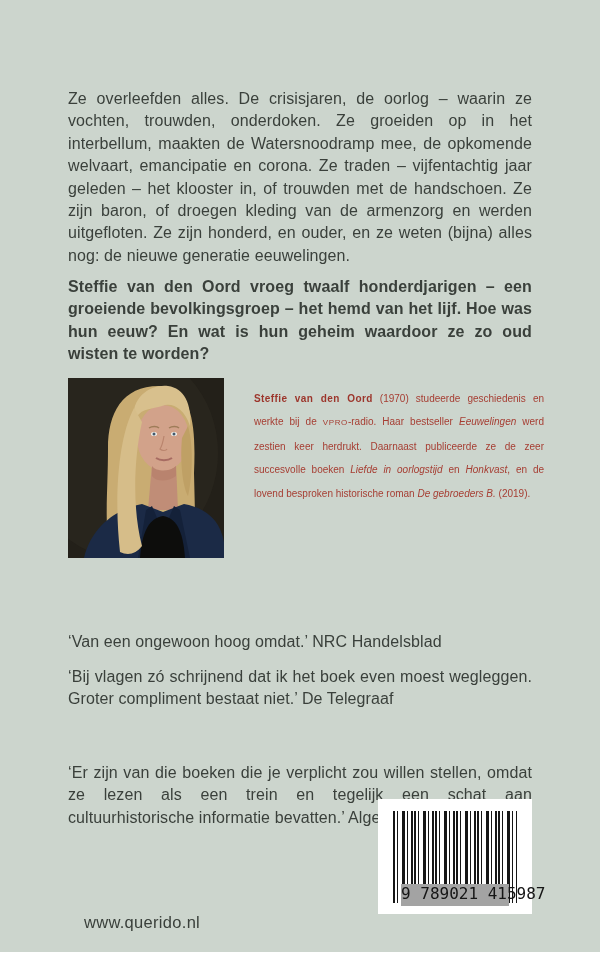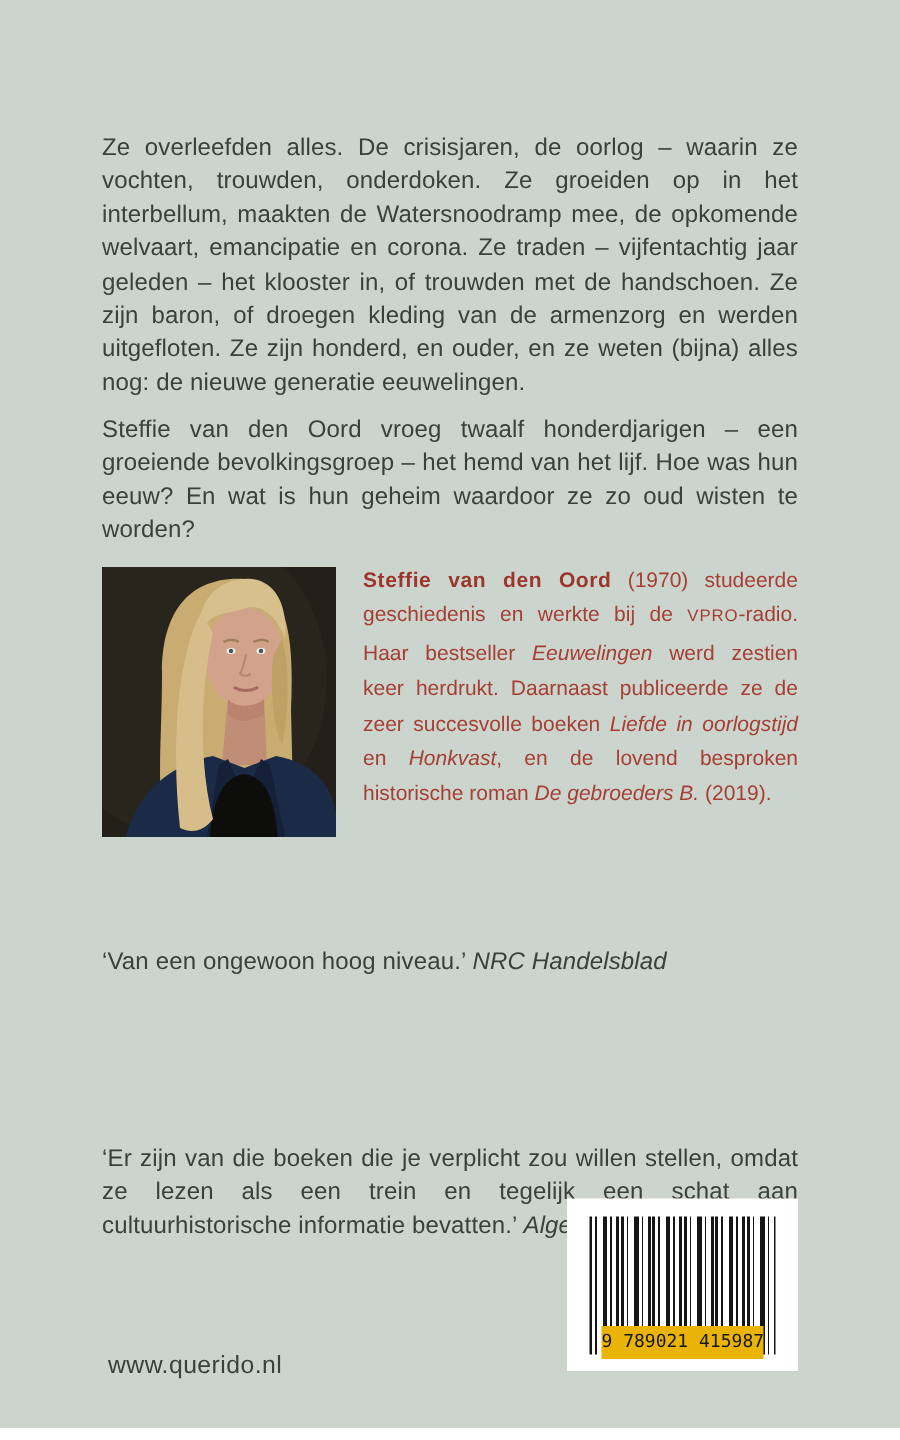--- a/index.html
+++ b/index.html
@@ -17,37 +17,37 @@
     position: absolute;
     left: 68px;
     width: 464px;
     margin: 0;
     font-size: 16px;
     line-height: 22.4px;
     text-align: justify;
     letter-spacing: 0.1px;
   }
   #para1 { top: 88px; }
-  #para2 { top: 276px; }
+  #para2 { top: 276px; font-weight: bold; }
 
   .author-photo {
     position: absolute;
     left: 68px;
     top: 378px;
     width: 156px;
     height: 180px;
     display: block;
   }
   .author-bio {
     position: absolute;
     left: 242px;
     top: 375px;
     width: 290px;
-    margin: 0;
-    font-size: 14px;
+    margin: 12px;
+    font-size: 10px;
     line-height: 23.4px;
     text-align: justify;
     color: #a63e33;
   }
   .author-bio .bold-name { font-weight: bold; color: #9c352b; letter-spacing: 0.4px; }
   .author-bio .book-title { font-style: italic; }
   .author-bio .smallcaps { font-size: 0.8em; letter-spacing: 0.6px; }
 
   .press-heading {
     position: absolute;
@@ -63,21 +63,21 @@
     width: 464px;
     margin: 0;
     font-size: 16px;
     line-height: 22.4px;
     text-align: justify;
     letter-spacing: 0.1px;
   }
   #quote1 { top: 631px; }
   #quote2 { top: 666px; }
   #quote3 { top: 735px; margin-top: 27px; }
-  .quote-source { font-style: italic; }
+  .quote-source { }
 
   .barcode-box {
     position: absolute;
     left: 378px;
     top: 799px;
     width: 154px;
     height: 115px;
     background: #ffffff;
   }
   .barcode-bars {
@@ -97,33 +97,33 @@
       #ffffff 15px, #ffffff 18px,
       #161616 18px, #161616 20px,
       #ffffff 20px, #ffffff 21px);
   }
   .barcode-number {
     position: absolute;
     left: 23px;
     right: 23px;
     top: 85px;
     height: 22px;
-    background: #eab308;
+    background: #a3a3a3;
     text-align: center;
     font-family: "DejaVu Sans Mono", monospace;
-    font-size: 12px;
+    font-size: 16px;
     line-height: 20px;
     color: #161616;
     white-space: nowrap;
   }
   .website {
     position: absolute;
     left: 68px;
     top: 897px;
-    margin: 4px;
+    margin: 16px;
     font-size: 16.5px;
     letter-spacing: 0.3px;
   }
 </style>
 </head>
 <body>
 
 <div class="cover">
 
   <p class="blurb-para" id="para1">Ze overleefden alles. De crisisjaren, de oorlog – waarin ze vochten, trouwden, onderdoken. Ze groeiden op in het interbellum, maakten de Watersnoodramp mee, de opkomende welvaart, emancipatie en corona. Ze traden – vijfentachtig jaar geleden – het klooster in, of trouwden met de handschoen. Ze zijn baron, of droegen kleding van de armenzorg en werden uitgefloten. Ze zijn honderd, en ouder, en ze weten (bijna) alles nog: de nieuwe generatie eeuwelingen.</p>
@@ -158,22 +158,23 @@
     <circle cx="106" cy="56" r="1.5" fill="#42586b"></circle>
     <path d="M81,50 C84,48 89,48 91,50" stroke="#9e7c58" stroke-width="1.5" fill="none"></path>
     <path d="M101,50 C104,48 109,48 111,50" stroke="#9e7c58" stroke-width="1.5" fill="none"></path>
     <path d="M96,58 C95,64 94,68 92,71 C94,73 98,73 99,71" stroke="#b9846d" stroke-width="1.2" fill="none"></path>
     <path d="M88,80 C92,83 100,83 104,80" stroke="#a76b62" stroke-width="2" fill="none"></path>
   </svg>
 
   <p class="author-bio"><span class="bold-name">Steffie van den Oord</span><span> (1970) studeerde geschiedenis en werkte bij de </span><span class="smallcaps">VPRO</span><span>-radio. Haar bestseller </span><span class="book-title">Eeuwelingen</span><span> werd zestien keer herdrukt. Daarnaast publiceerde ze de zeer succesvolle boeken </span><span class="book-title">Liefde in oorlogstijd</span><span> en </span><span class="book-title">Honkvast</span><span>, en de lovend besproken historische roman </span><span class="book-title">De gebroeders B.</span><span> (2019).</span></p>
 
 
-  <p class="press-quote" id="quote1"><span>‘Van een ongewoon hoog niveau.’ </span><span class="quote-source">NRC Handelsblad</span></p>
+  <p class="press-quote" id="quote1"><span>‘Van een ongewoon hoog omdat.’ </span><span class="quote-source">NRC Handelsblad</span></p>
 
+  <p class="press-quote" id="quote2"><span>‘Bij vlagen zó schrijnend dat ik het boek even moest wegleggen. Groter compliment bestaat niet.’ </span><span class="quote-source">De Telegraaf</span></p>
 
   <p class="press-quote" id="quote3"><span>‘Er zijn van die boeken die je verplicht zou willen stellen, omdat ze lezen als een trein en tegelijk een schat aan cultuurhistorische informatie bevatten.’ </span><span class="quote-source">Algemeen Dagblad</span></p>
 
   <div class="barcode-box">
     <div class="barcode-bars"></div>
     <div class="barcode-number">9 789021 415987</div>
   </div>
 
   <p class="website">www.querido.nl</p>
 

